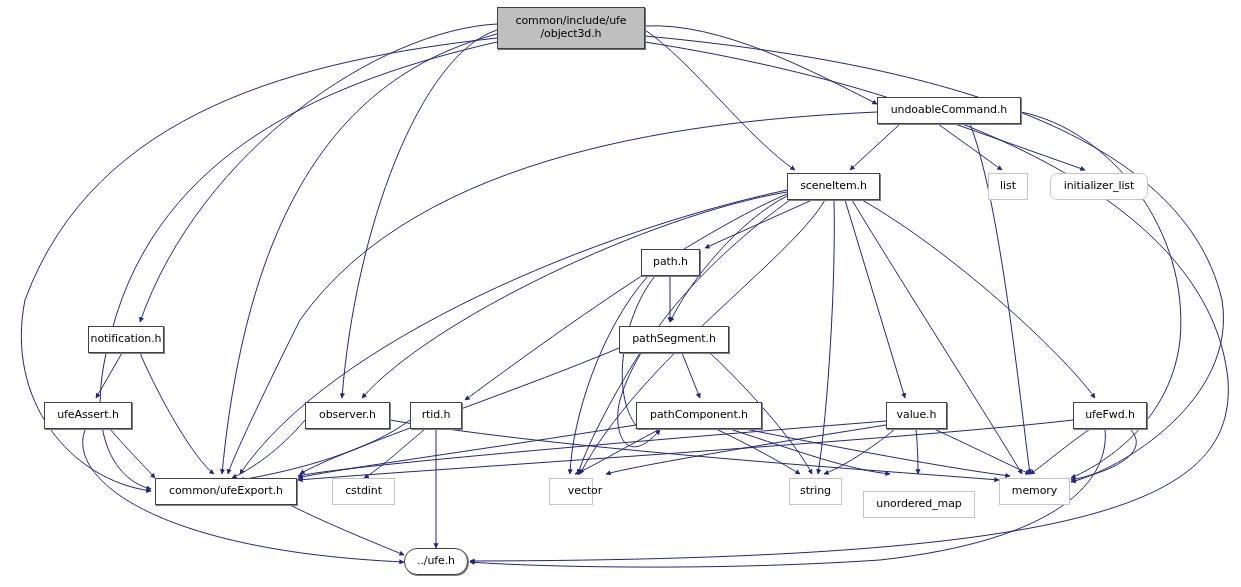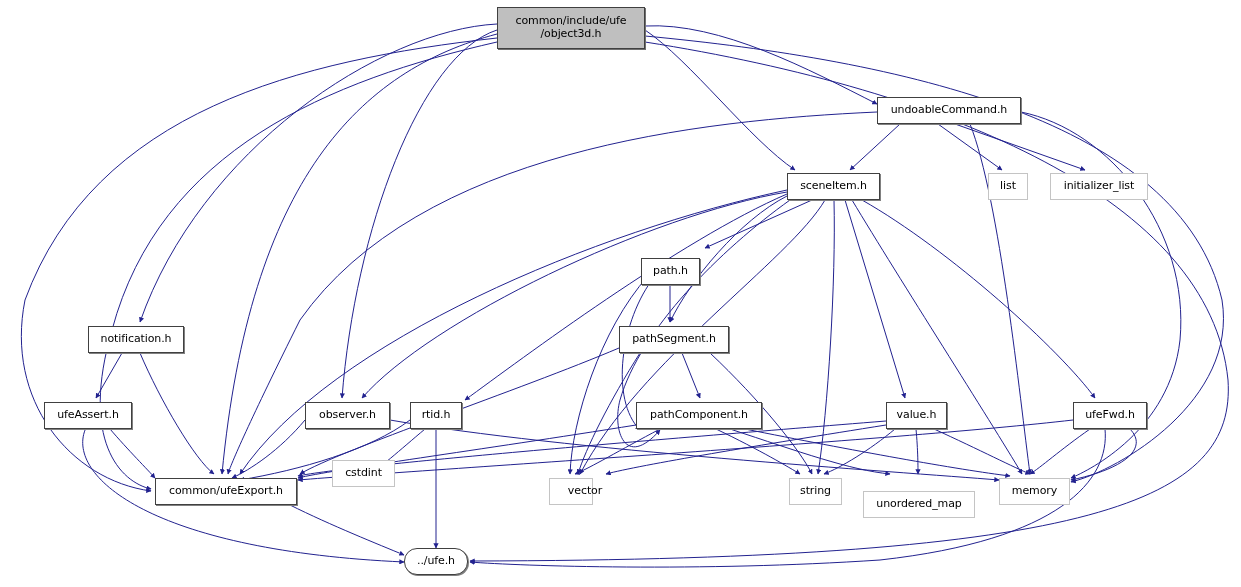--- a/index.html
+++ b/index.html
@@ -121,31 +121,31 @@
         <path d="M 1073,420 C 900,440 420,470 298,480" fill="none" stroke="#22228f" stroke-width="1" marker-end="url(#arrow)"></path>
         <path d="M 290,505 C 330,525 380,545 404,555" fill="none" stroke="#22228f" stroke-width="1" marker-end="url(#arrow)"></path>
       </g>
   </svg>
   <div id="nodes-group">
       <div class="node current" style="left: 497px; top: 7px; width: 148px; height: 42px;"><span class="node-label">common/include/ufe
 /object3d.h</span></div>
       <div class="node project" style="left: 877px; top: 97px; width: 144px; height: 27px;"><span class="node-label">undoableCommand.h</span></div>
       <div class="node project" style="left: 787px; top: 173px; width: 93px; height: 27px;"><span class="node-label">sceneItem.h</span></div>
       <div class="node system" style="left: 988px; top: 173px; width: 40px; height: 27px;"><span class="node-label">list</span></div>
-      <div class="node system" style="left: 1050px; top: 173px; width: 98px; height: 27px;"><span class="node-label">initializer_list</span></div>
-      <div class="node project" style="left: 641px; top: 258px; width: 59px; height: 27px;"><span class="node-label">path.h</span></div>
-      <div class="node project" style="left: 88px; top: 326px; width: 96px; height: 27px; text-align: center;"><span class="node-label">notification.h</span></div>
+      <div class="node system" style="left: 1050px; top: 173px; width: 98px; height: 27px; border-radius: 7px;"><span class="node-label">initializer_list</span></div>
+      <div class="node project" style="left: 641px; top: 249px; width: 59px; height: 27px;"><span class="node-label">path.h</span></div>
+      <div class="node project" style="left: 88px; top: 326px; width: 76px; height: 27px; text-align: center;"><span class="node-label">notification.h</span></div>
       <div class="node project" style="left: 619px; top: 326px; width: 110px; height: 27px;"><span class="node-label">pathSegment.h</span></div>
       <div class="node project" style="left: 44px; top: 402px; width: 88px; height: 27px;"><span class="node-label">ufeAssert.h</span></div>
       <div class="node project" style="left: 305px; top: 402px; width: 85px; height: 27px;"><span class="node-label">observer.h</span></div>
       <div class="node project" style="left: 410px; top: 402px; width: 52px; height: 27px;"><span class="node-label">rtid.h</span></div>
       <div class="node project" style="left: 636px; top: 402px; width: 126px; height: 27px;"><span class="node-label">pathComponent.h</span></div>
       <div class="node project" style="left: 886px; top: 402px; width: 61px; height: 27px;"><span class="node-label">value.h</span></div>
       <div class="node project" style="left: 1073px; top: 402px; width: 74px; height: 27px;"><span class="node-label">ufeFwd.h</span></div>
       <div class="node project" style="left: 155px; top: 478px; width: 142px; height: 27px;"><span class="node-label">common/ufeExport.h</span></div>
-      <div class="node system" style="left: 332px; top: 460px; width: 63px; height: 27px;"><span class="node-label">cstdint</span></div>
+      <div class="node system" style="left: 332px; top: 478px; width: 63px; height: 27px;"><span class="node-label">cstdint</span></div>
       <div class="node system" style="left: 549px; top: 478px; width: 44px; height: 27px; padding-left: 28px;"><span class="node-label">vector</span></div>
       <div class="node system" style="left: 789px; top: 478px; width: 53px; height: 27px;"><span class="node-label">string</span></div>
       <div class="node system" style="left: 863px; top: 478px; width: 112px; height: 27px; margin-top: 13px;"><span class="node-label">unordered_map</span></div>
       <div class="node system" style="left: 999px; top: 478px; width: 71px; height: 27px;"><span class="node-label">memory</span></div>
       <div class="node project" style="left: 404px; top: 548px; width: 64px; height: 27px; border-radius: 13px;"><span class="node-label">../ufe.h</span></div>
     </div>
 </div>
 
 </body></html>

